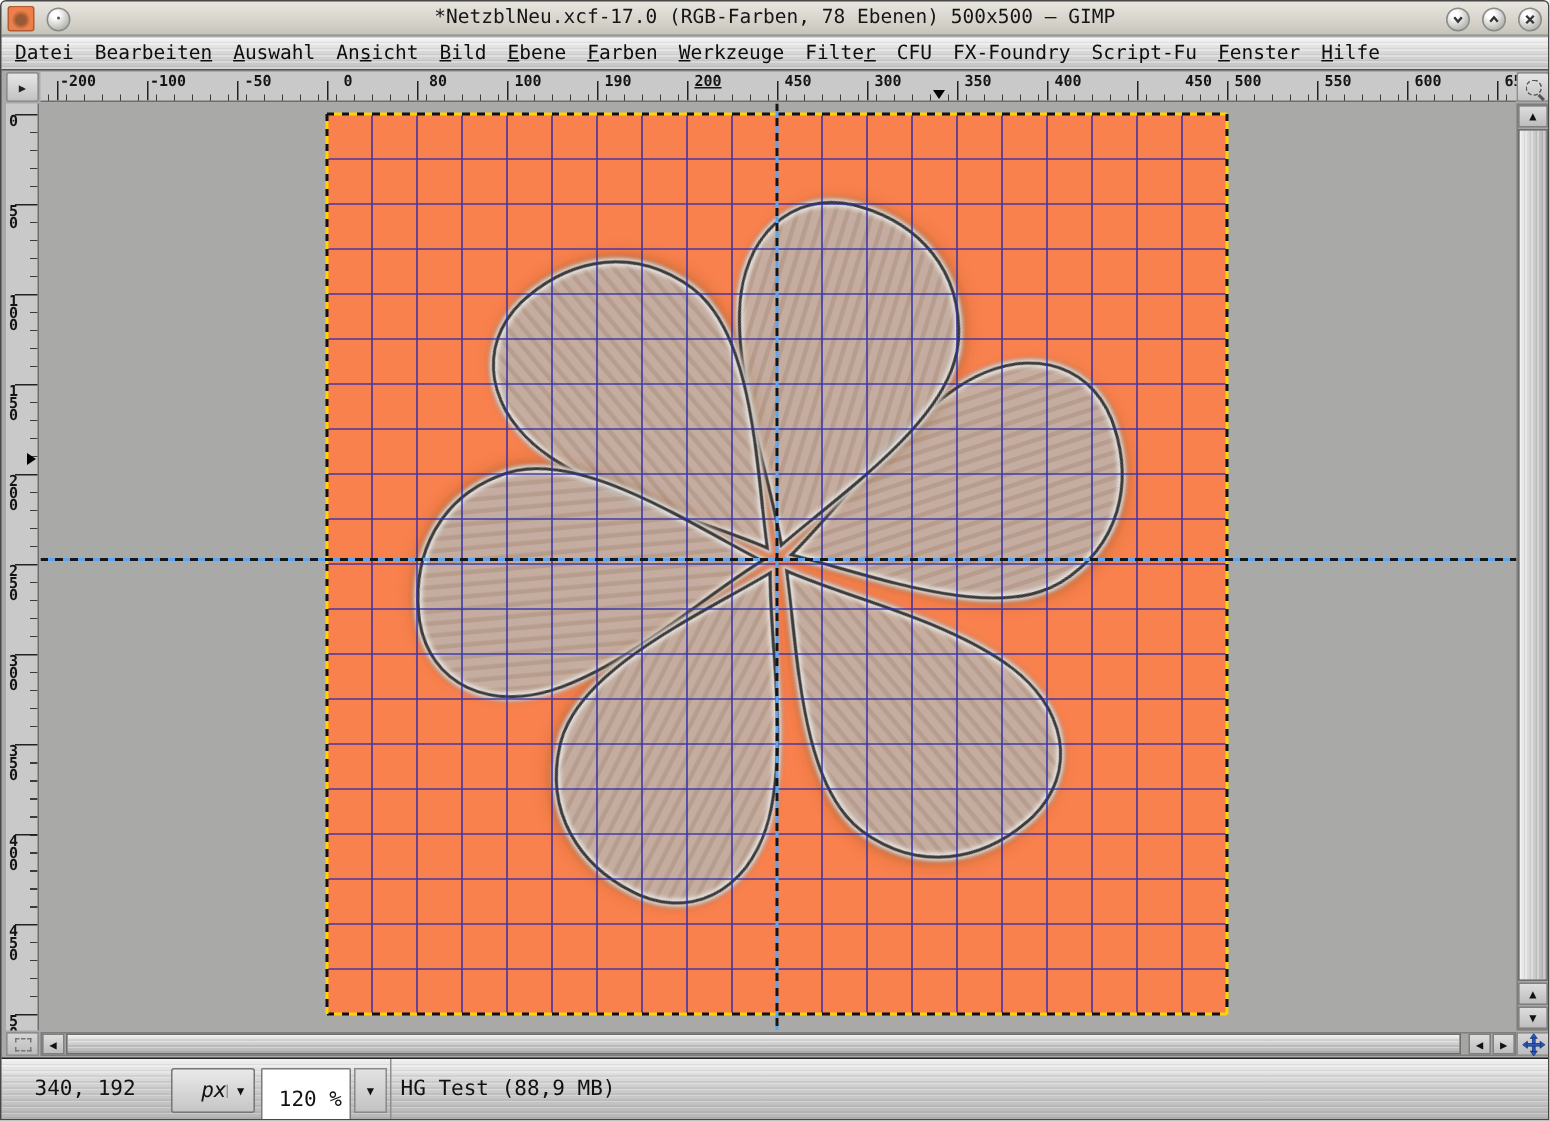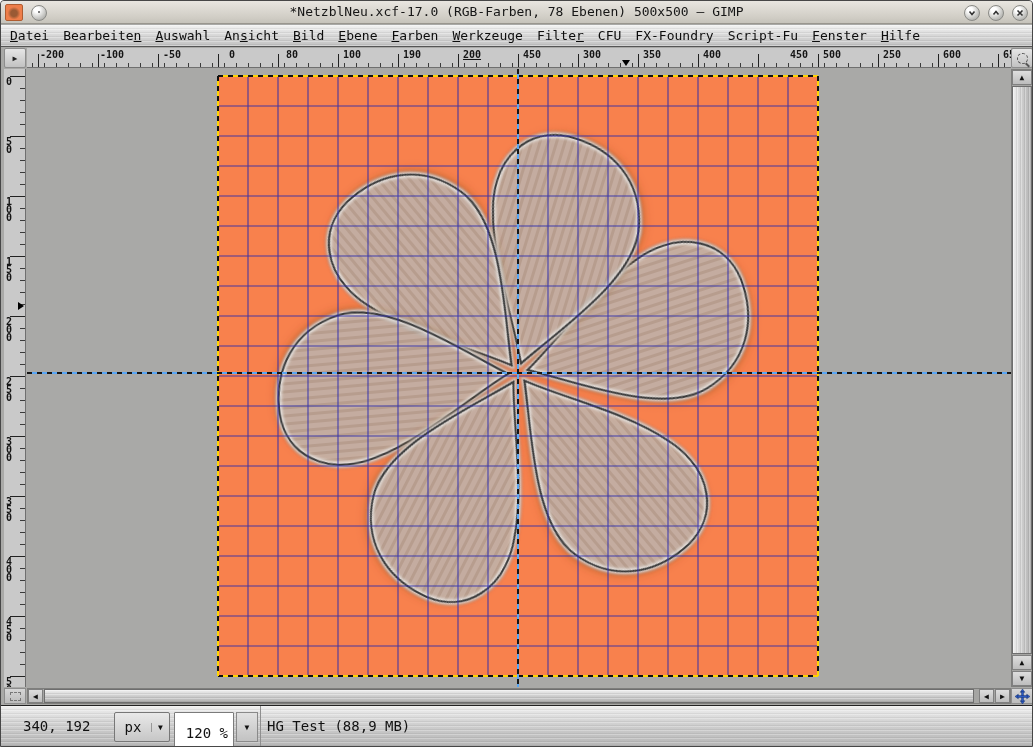--- a/index.html
+++ b/index.html
@@ -92,21 +92,21 @@
   
   .statusbar{position:absolute;left:0;top:704px;width:100%;height:42px;
     background:
       repeating-linear-gradient(180deg, rgba(255,255,255,.25) 0 1px, rgba(255,255,255,0) 1px 3px, rgba(0,0,0,.05) 3px 4px),
       linear-gradient(180deg,#efefef,#cfcfcf 45%,#b5b5b5);
     border-top:1px solid #222;font-size:14px;color:#111;}
   .pos-label{position:absolute;left:22px;top:12px;width:90px;}
   .unit-combo{position:absolute;left:113px;top:6px;width:56px;height:30px;
     background:linear-gradient(180deg,#e9e9e9,#c6c6c6);border:1px solid #777;border-radius:2px;
     display:flex;align-items:center;}
-  .unit-combo .u-lab{flex:1;text-align:center;}
+  .unit-combo .u-lab{flex:1;text-align:right;font-style:italic;}
   .unit-combo .u-arr{width:18px;border-left:1px solid #999;text-align:center;font-size:8px;}
   .zoom-entry{position:absolute;left:173px;top:6px;width:60px;height:41px;background:#ffffff;
     border:1px solid #7b7b7b;border-radius:1px;display:flex;align-items:center;justify-content:flex-end;
     padding-right:5px;}
   .zoom-arrow{position:absolute;left:235px;top:6px;width:22px;height:30px;
     background:linear-gradient(180deg,#e2e2e2,#c2c2c2);border:1px solid #8a8a8a;
     display:flex;align-items:center;justify-content:center;font-size:8px;}
   .status-msg{position:absolute;left:266px;top:12px;white-space:nowrap;}
   .status-sep{position:absolute;left:259px;top:0;bottom:0;width:1px;background:#8f8f8f;}
 </style>
@@ -187,21 +187,21 @@
       <div class="hlab" style="left: 565px;">300</div>
       <div class="hmajor" style="left: 611px;"></div>
       <div class="hlab" style="left: 625px;">350</div>
       <div class="hmajor" style="left: 671px;"></div>
       <div class="hlab" style="left: 685px;">400</div>
       <div class="hmajor" style="left: 731px;"></div>
       <div class="hlab" style="left: 772px;">450</div>
       <div class="hmajor" style="left: 791px;"></div>
       <div class="hlab" style="left: 805px;">500</div>
       <div class="hmajor" style="left: 851px;"></div>
-      <div class="hlab" style="left: 865px;">250</div>
+      <div class="hlab" style="left: 865px;">550</div>
       <div class="hmajor" style="left: 911px;"></div>
       <div class="hlab" style="left: 925px;">600</div>
       <div class="hmajor" style="left: 971px;"></div>
       <div class="hlab" style="left: 985px;">650</div>
       <div class="hmarker" style="left: 599px;"></div>
     </div>
   <div class="vruler">
       <div class="vmajor" style="top: 7px;"></div>
       <div class="vlab" style="top: 9px;">0</div>
       <div class="vmajor" style="top: 67px;"></div>

